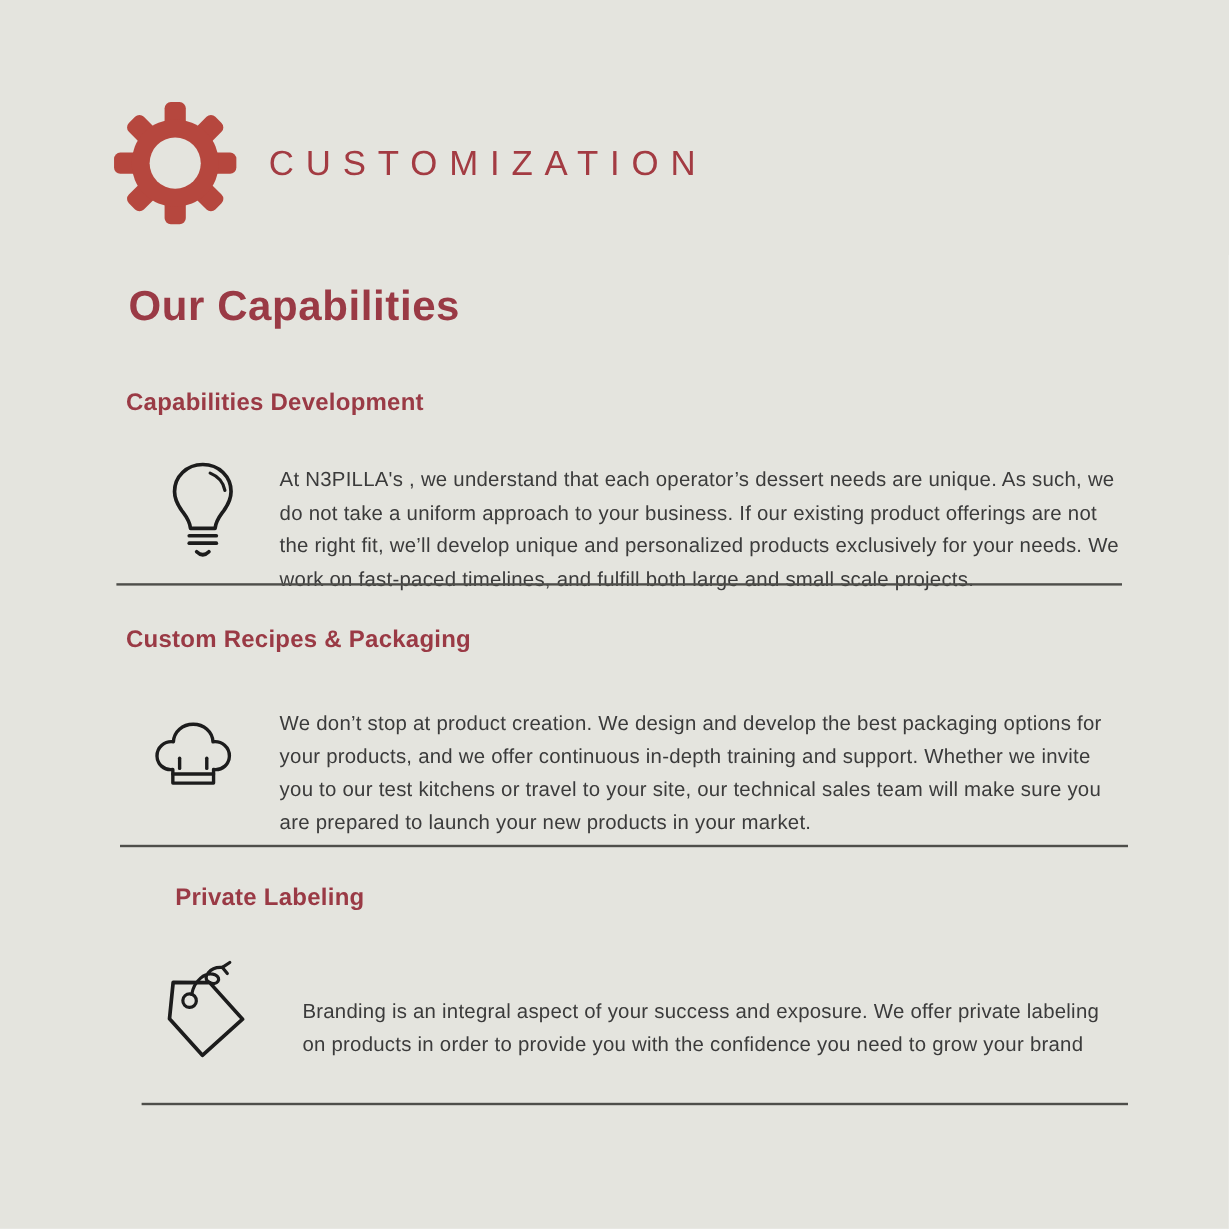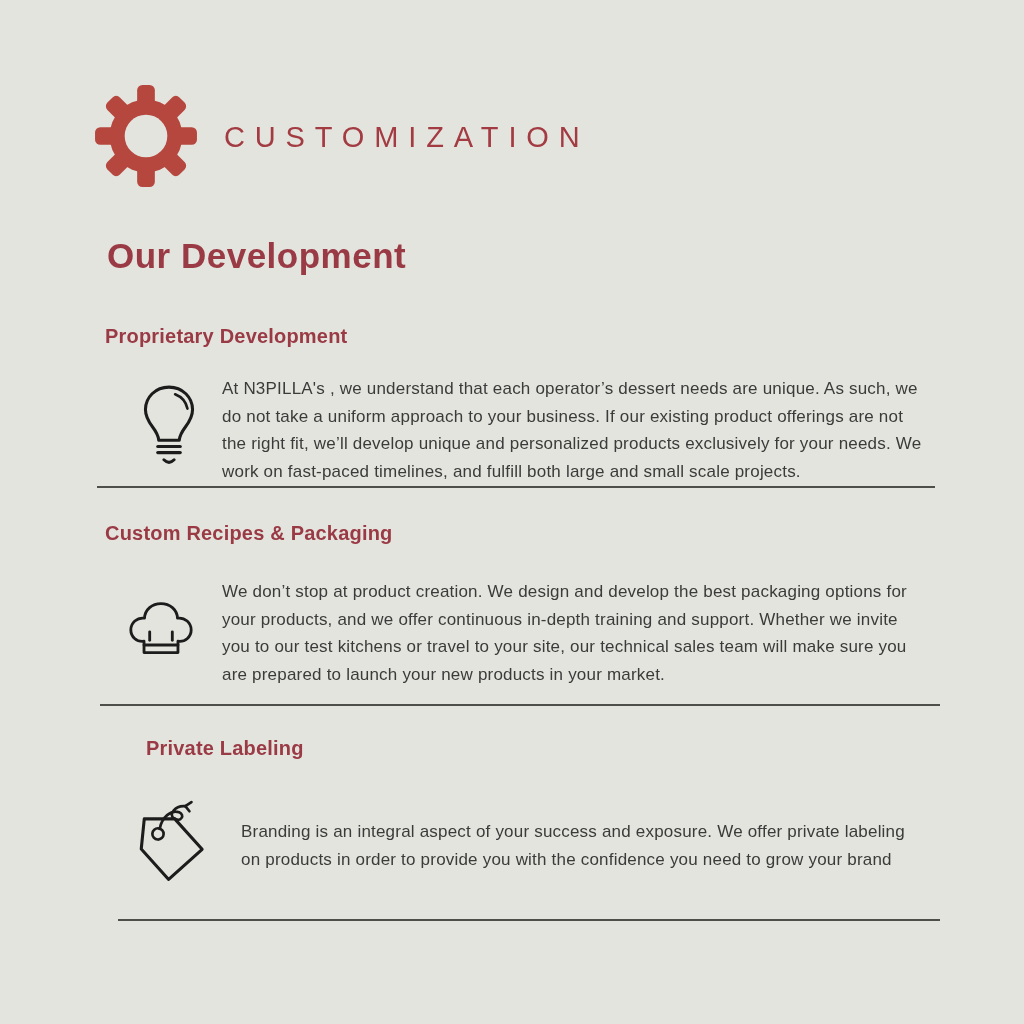--- a/index.html
+++ b/index.html
@@ -36,21 +36,21 @@
     position:absolute;margin:0;
     font-size:20px;font-weight:700;
     letter-spacing:0.2px;
     color:#9a3a45;
   }
   .h-sec1{left:105px;top:325px;}
   .h-sec2{left:105px;top:522px;}
   .h-sec3{left:122px;top:737px;margin-left:24px;}
   
   .section-body{
-    position:absolute;margin:4px;
+    position:absolute;margin:15px;
     font-size:17px;line-height:27.6px;
     letter-spacing:0.2px;
     color:#3b3b3b;font-weight:400;
   }
   .p-sec1{left:218px;top:371px;width:706px;}
   .p-sec2{left:218px;top:574px;width:708px;}
   .p-sec3{left:237px;top:814px;width:682px;}
   
   .icon-box{position:absolute;}
   .i-sec1{left:137px;top:383px;width:64px;height:86px;}
@@ -83,23 +83,23 @@
           <rect x="41.5" y="1" width="17" height="24" rx="5" transform="rotate(270 50 50)"></rect>
           <rect x="41.5" y="1" width="17" height="24" rx="5" transform="rotate(315 50 50)"></rect>
           <circle cx="50" cy="50" r="35"></circle>
         </g>
         <circle cx="50" cy="50" r="20.5" fill="#e4e4de"></circle>
       </svg>
     </span>
     <span class="brand-text">CUSTOMIZATION</span>
   </header>
 
-  <h1 class="page-title">Our Development</h1>
+  <h1 class="page-title">Our Capabilities</h1>
 
-  <h2 class="section-heading h-sec1">Proprietary Development</h2>
+  <h2 class="section-heading h-sec1">Capabilities Development</h2>
   <span class="icon-box i-sec1">
     <svg viewBox="0 0 60 84" fill="none" stroke="#1c1c1c" stroke-width="3" stroke-linecap="round" stroke-linejoin="round" aria-hidden="true">
       <path d="M30 4 C16.7 4 7 14 7 26 C7 33.5 10.5 38.5 14 43 C17 47 19.5 50.5 20 56 L40 56 C40.5 50.5 43 47 46 43 C49.5 38.5 53 33.5 53 26 C53 14 43.3 4 30 4 Z"></path>
       <line x1="19" y1="62" x2="41" y2="62"></line>
       <line x1="19" y1="68" x2="41" y2="68"></line>
       <path d="M25 75 Q30 80 35 75"></path>
       <path d="M36 11 Q46 15 48 25" stroke-width="2.6"></path>
     </svg>
   </span>
   <p class="section-body p-sec1">At N3PILLA's , we understand that each operator’s dessert needs are unique. As such, we do not take a uniform approach to your business. If our existing product offerings are not the right fit, we’ll develop unique and personalized products exclusively for your needs. We work on fast-paced timelines, and fulfill both large and small scale projects.</p>

